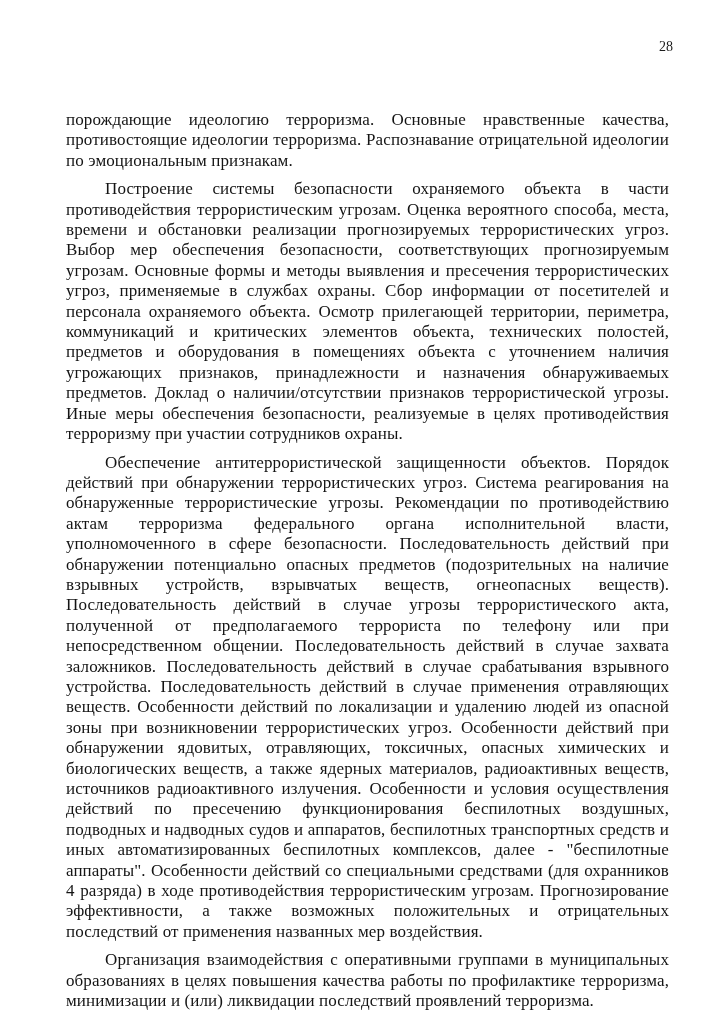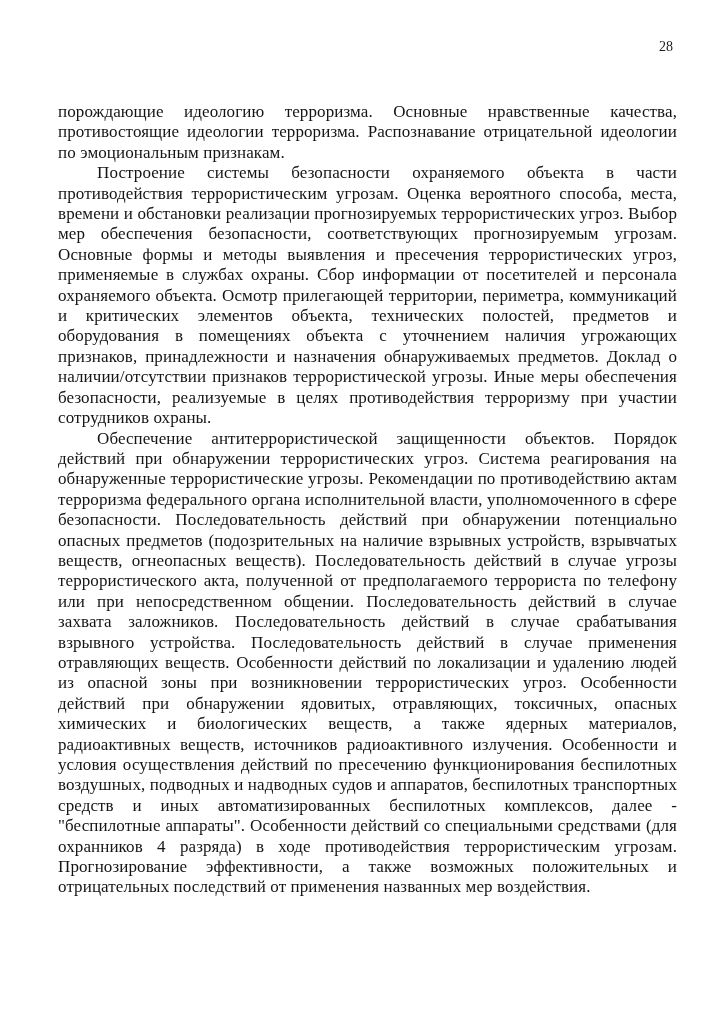--- a/index.html
+++ b/index.html
@@ -31,21 +31,21 @@
     left: 58px;
     top: 102px;
     width: 619px;
     font-size: 17px;
     line-height: 20.4px;
     color: #141414;
     text-align: justify;
     letter-spacing: 0.1px;
   }
   .content p {
-    margin: 0;
+    margin: 8px;
     padding: 0;
     text-indent: 39px;
   }
   .content p.no-indent {
     text-indent: 0;
   }
   
   .content p.justify-last {
     text-align-last: justify;
   }
@@ -54,15 +54,16 @@
 <body>
 
 <div class="page">
 
   <div class="page-number">28</div>
 
   <div class="content">
     <p class="no-indent">порождающие идеологию терроризма. Основные нравственные качества, противостоящие идеологии терроризма. Распознавание отрицательной идеологии по эмоциональным признакам.</p>
     <p>Построение системы безопасности охраняемого объекта в части противодействия террористическим угрозам. Оценка вероятного способа, места, времени и обстановки реализации прогнозируемых террористических угроз. Выбор мер обеспечения безопасности, соответствующих прогнозируемым угрозам. Основные формы и методы выявления и пресечения террористических угроз, применяемые в службах охраны. Сбор информации от посетителей и персонала охраняемого объекта. Осмотр прилегающей территории, периметра, коммуникаций и критических элементов объекта, технических полостей, предметов и оборудования в помещениях объекта с уточнением наличия угрожающих признаков, принадлежности и назначения обнаруживаемых предметов. Доклад о наличии/отсутствии признаков террористической угрозы. Иные меры обеспечения безопасности, реализуемые в целях противодействия терроризму при участии сотрудников охраны.</p>
     <p>Обеспечение антитеррористической защищенности объектов. Порядок действий при обнаружении террористических угроз. Система реагирования на обнаруженные террористические угрозы. Рекомендации по противодействию актам терроризма федерального органа исполнительной власти, уполномоченного в сфере безопасности. Последовательность действий при обнаружении потенциально опасных предметов (подозрительных на наличие взрывных устройств, взрывчатых веществ, огнеопасных веществ). Последовательность действий в случае угрозы террористического акта, полученной от предполагаемого террориста по телефону или при непосредственном общении. Последовательность действий в случае захвата заложников. Последовательность действий в случае срабатывания взрывного устройства. Последовательность действий в случае применения отравляющих веществ. Особенности действий по локализации и удалению людей из опасной зоны при возникновении террористических угроз. Особенности действий при обнаружении ядовитых, отравляющих, токсичных, опасных химических и биологических веществ, а также ядерных материалов, радиоактивных веществ, источников радиоактивного излучения. Особенности и условия осуществления действий по пресечению функционирования беспилотных воздушных, подводных и надводных судов и аппаратов, беспилотных транспортных средств и иных автоматизированных беспилотных комплексов, далее - "беспилотные аппараты". Особенности действий со специальными средствами (для охранников 4 разряда) в ходе противодействия террористическим угрозам. Прогнозирование эффективности, а также возможных положительных и отрицательных последствий от применения названных мер воздействия.</p>
+    <p>Организация взаимодействия с оперативными группами в муниципальных образованиях в целях повышения качества работы по профилактике терроризма, минимизации и (или) ликвидации последствий проявлений терроризма.</p>
   </div>
 
 </div>
 
 </body></html>

